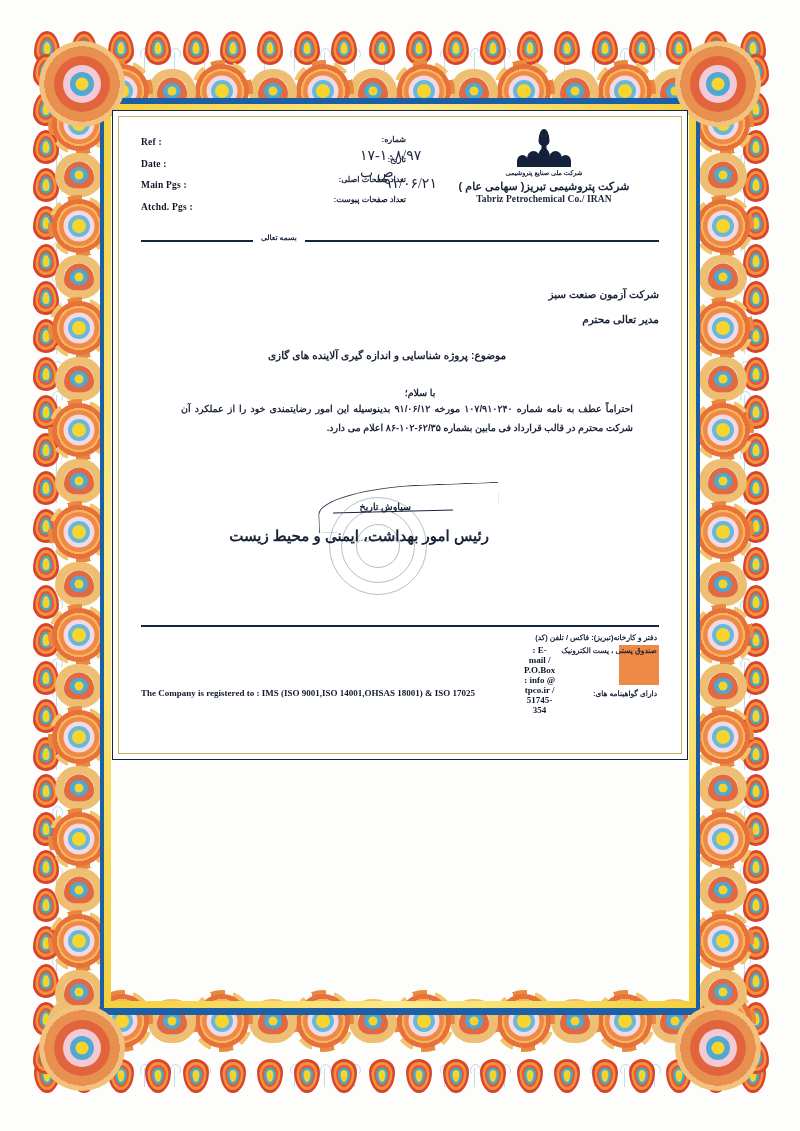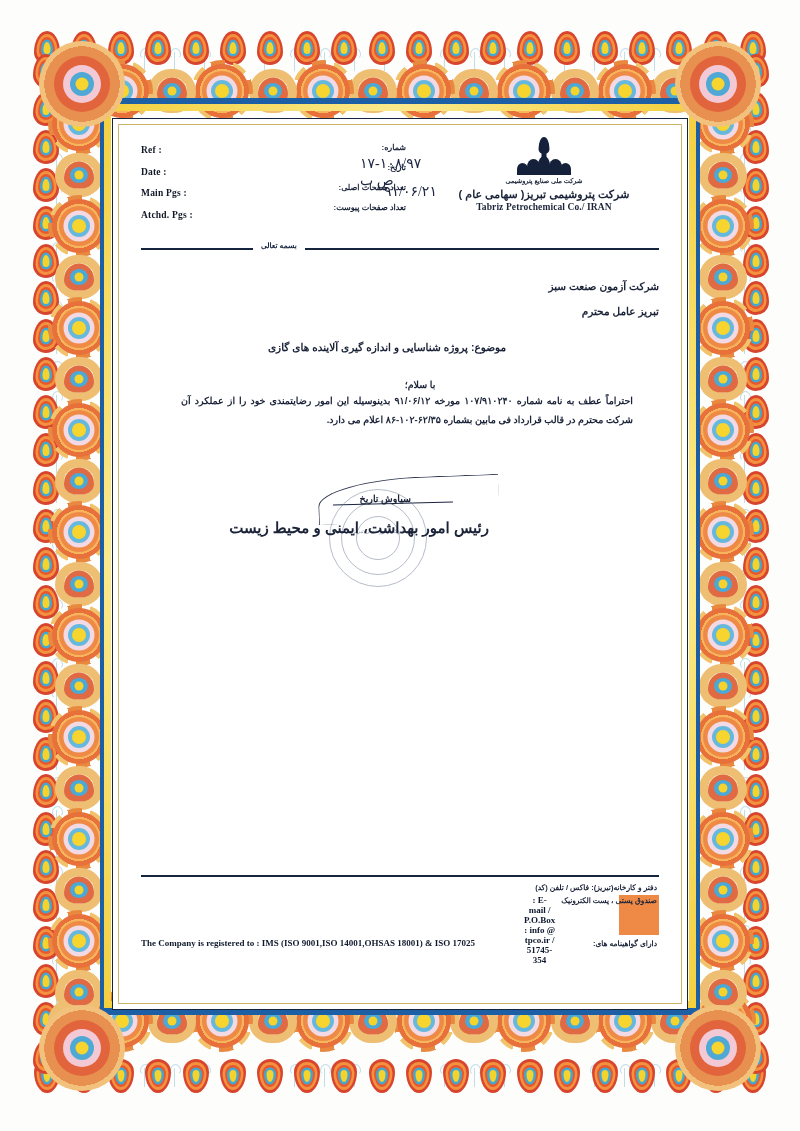--- a/index.html
+++ b/index.html
@@ -72,21 +72,21 @@
   .corner .cm{position:absolute;left:50%;top:50%;transform:translate(-50%,-50%);border-radius:50%;}
   .cm1{width:86px;height:86px;background:
      radial-gradient(circle,#f7dfae 0 40%,#e8904f 40% 62%,#f2c27c 62% 82%,#e06a43 82% 100%);}
   .cm2{width:56px;height:56px;background:#e2643c;}
   .cm3{width:38px;height:38px;background:#f3c9d6;}
   .cm4{width:24px;height:24px;background:#4fa9d4;}
   .cm5{width:13px;height:13px;background:#f7d52e;}
 
   
   #sheet{
-    position:absolute;left:112px;top:118px;width:576px;height:892px;
+    position:absolute;left:112px;top:110px;width:576px;height:650px;
     background:#ffffff;border:1px solid #16253f;
     box-sizing:border-box;
   }
   #sheet-inner{position:absolute;inset:5px;border:1px solid #c9b46a;background:#fff;}
 
   .content{position:absolute;inset:0;padding:14px 22px;box-sizing:border-box;
     font-family:"Liberation Sans", sans-serif;color:#1a2338;}
 
   
   .hdr{display:flex;justify-content:space-between;align-items:flex-start;direction:ltr;}
@@ -120,21 +120,21 @@
      direction:ltr;letter-spacing:.1px;margin-top:1px;}
 
   
   .divider{position:relative;height:12px;margin:7px 0 12px;display:flex;align-items:flex-end;}
   .divider .ln{height:2.5px;background:#16253f;}
   .divider .ln.left{width:112px;}
   .divider .ln.right{flex:1;}
   .divider .bism{font-size:7.5px;font-weight:bold;padding:0 8px;color:#16253f;white-space:nowrap;}
 
   
-  .addr{margin-top:30px;text-align:right;direction:rtl;}
+  .addr{margin-top:46px;text-align:right;direction:rtl;}
   .addr div{font-size:10.5px;font-weight:bold;margin-bottom:13px;padding-left:34px;}
   .subject{margin-top:24px;text-align:center;font-size:10.5px;font-weight:bold;direction:rtl;
      padding-right:26px;}
   .salam{margin-top:26px;text-align:center;font-size:9.5px;font-weight:bold;direction:rtl;padding-left:40px;}
   .para{margin-top:1px;direction:rtl;text-align:justify;font-size:9.5px;line-height:2.0;
      font-weight:bold;padding:0 26px 0 40px;}
 
   
   .sigblock{position:relative;margin-top:46px;height:140px;direction:rtl;}
   .sig-name{position:absolute;right:248px;top:18px;font-size:9.5px;font-weight:bold;}
@@ -1464,21 +1464,21 @@
       </div>
 
       <div class="divider">
         <span class="ln right"></span>
         <span class="bism">بسمه تعالی</span>
         <span class="ln left"></span>
       </div>
 
       <div class="addr">
         <div>شرکت آزمون صنعت سبز</div>
-        <div>تبریز عامل محترم</div>
+        <div>مدیر تعالی محترم</div>
       </div>
 
       <div class="subject">موضوع: پروژه شناسایی و اندازه گیری آلاینده های گازی</div>
 
       <div class="salam">با سلام؛</div>
       <div class="para">احتراماً  عطف به نامه شماره ۱۰۷/۹۱۰۲۴۰ مورخه ۹۱/۰۶/۱۲ بدینوسیله این امور رضایتمندی خود را از عملکرد آن شرکت محترم در قالب قرارداد فی مابین بشماره ۶۲/۳۵-۱۰۲-۸۶ اعلام می دارد.</div>
 
       <div class="sigblock">
         <div class="sig-stroke"></div>
         <div class="sig-stroke2"></div>

